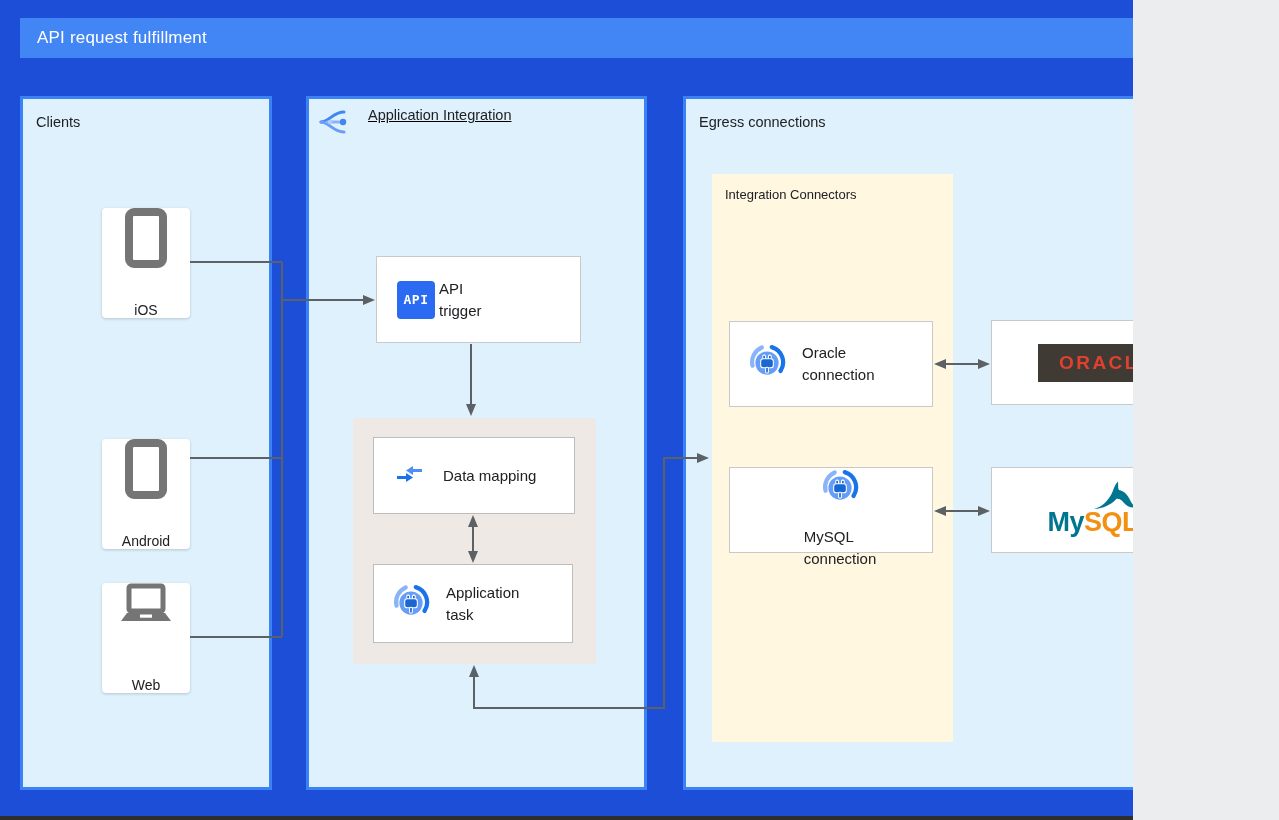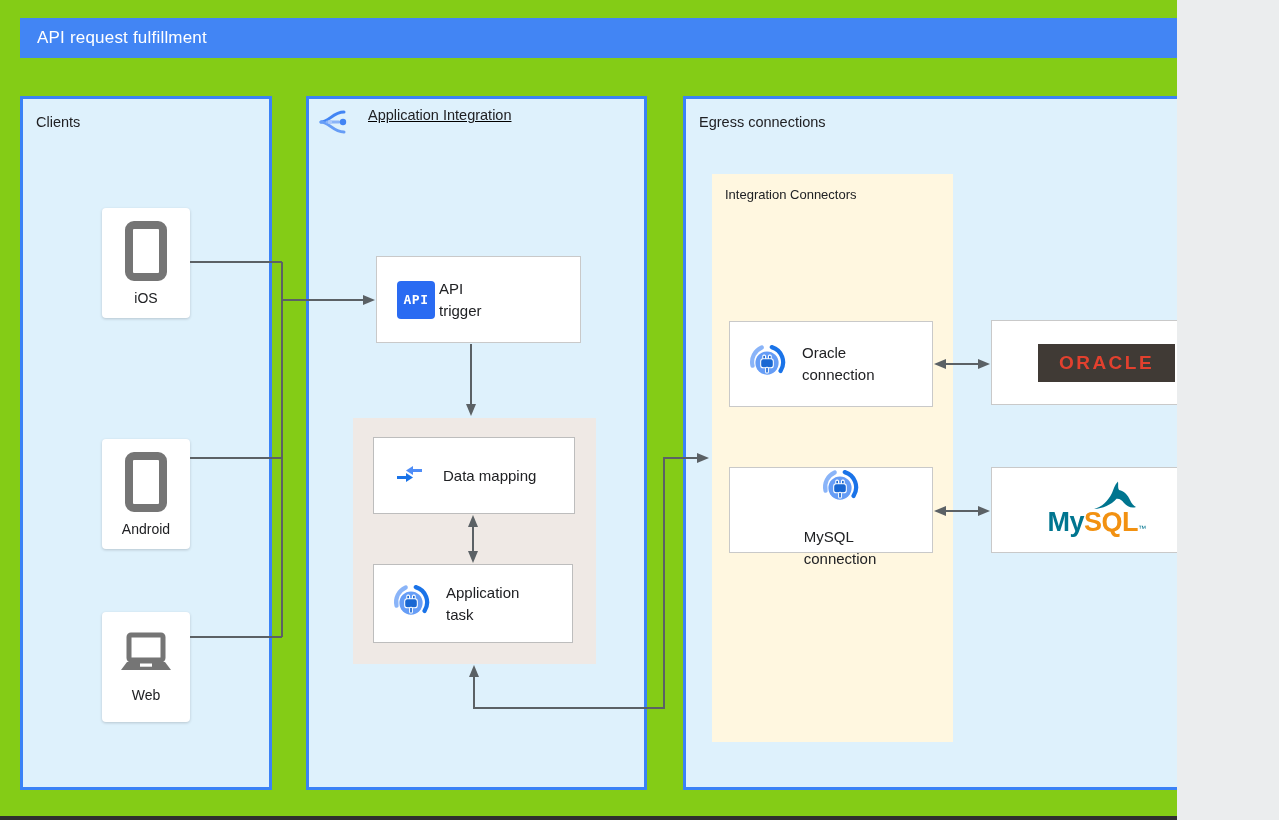--- a/index.html
+++ b/index.html
@@ -4,23 +4,22 @@
 <style>
   html,body{margin:0;padding:0;}
   body{
     background:#ebedee;
     font-family:"Liberation Sans", sans-serif;
     -webkit-font-smoothing:antialiased;
   }
   #canvas{
     position:relative;
     width:1133px;height:820px;
-    background:#84cc16;
+    background:#1d4ed8;
     overflow:hidden;
-    padding-left:44px;
   }
   
   .titlebar{
     position:absolute;left:20px;top:18px;width:1259px;height:40px;
     background:#4285f4;color:#ffffff;
     display:flex;align-items:center;
     font-size:17px;letter-spacing:.2px;
     padding-left:17px;box-sizing:border-box;
   }
   
@@ -41,21 +40,21 @@
     position:absolute;top:8px;left:9px;
     display:flex;align-items:flex-start;gap:20px;text-decoration:underline;
   }
   .integration-header .panel-title-inline{
     font-size:14.5px;color:#202124;
   }
   
   .card{
     position:absolute;background:#ffffff;border-radius:4px;
     box-shadow:0 1px 3px rgba(0,0,0,.18);
-    display:flex;flex-direction:column;align-items:center;justify-content:center;
+    display:flex;flex-direction:column;align-items:center;justify-content:space-between;
   }
   .card-label{font-size:14px;color:#202124;margin-top:9px;}
   .phone-icon{
     width:42px;height:60px;border:8px solid #757575;border-radius:9px;
     background:#ffffff;box-sizing:border-box;
   }
   
   .node{
     position:absolute;background:#ffffff;
     border:1px solid #c9c9c9;box-sizing:border-box;
@@ -148,21 +147,21 @@
   </div>
 
   <div class="card" style="left:102px;top:208px;width:88px;height:110px;">
     <div class="phone-icon"></div>
     <div class="card-label">iOS</div>
   </div>
   <div class="card" style="left:102px;top:404px;width:88px;height:110px;margin-top:35px;">
     <div class="phone-icon"></div>
     <div class="card-label">Android</div>
   </div>
-  <div class="card" style="left:102px;top:583px;width:88px;height:110px;margin-top:29px;">
+  <div class="card" style="left:102px;top:583px;width:88px;height:110px;">
     <span>
       <svg width="58" height="42" viewBox="0 0 58 42">
         <rect x="12" y="3" width="34" height="25" rx="2" fill="none" stroke="#757575" stroke-width="5"></rect>
         <polygon points="4,38 54,38 48,30 10,30" fill="#757575"></polygon>
         <rect x="23" y="31.5" width="12" height="3.2" fill="#ffffff"></rect>
       </svg>
     </span>
     <div class="card-label">Web</div>
   </div>
 

